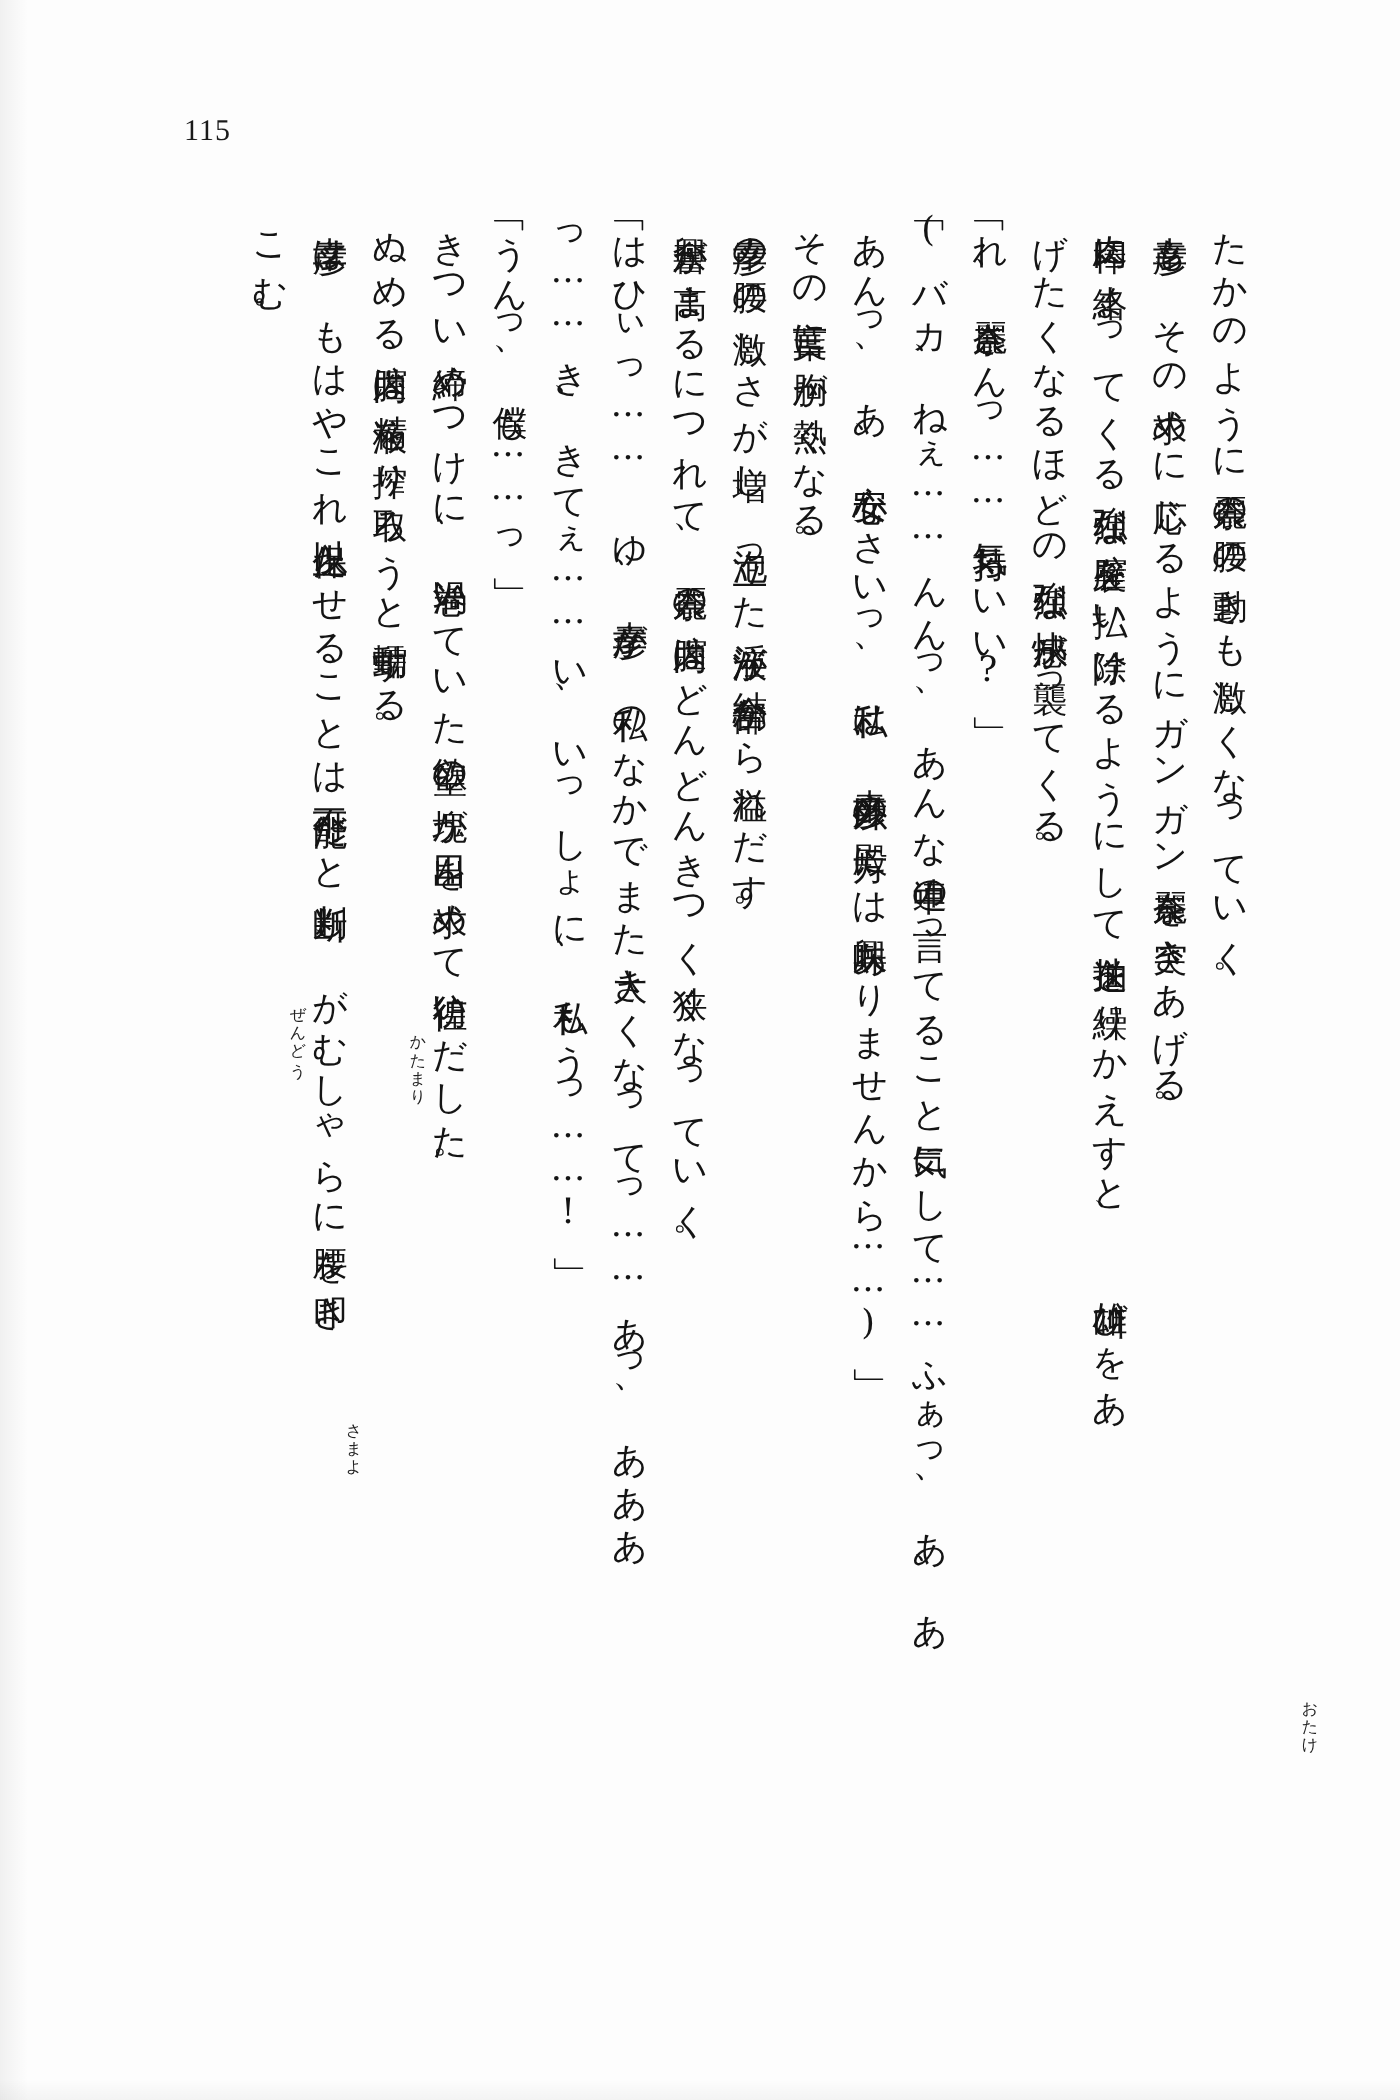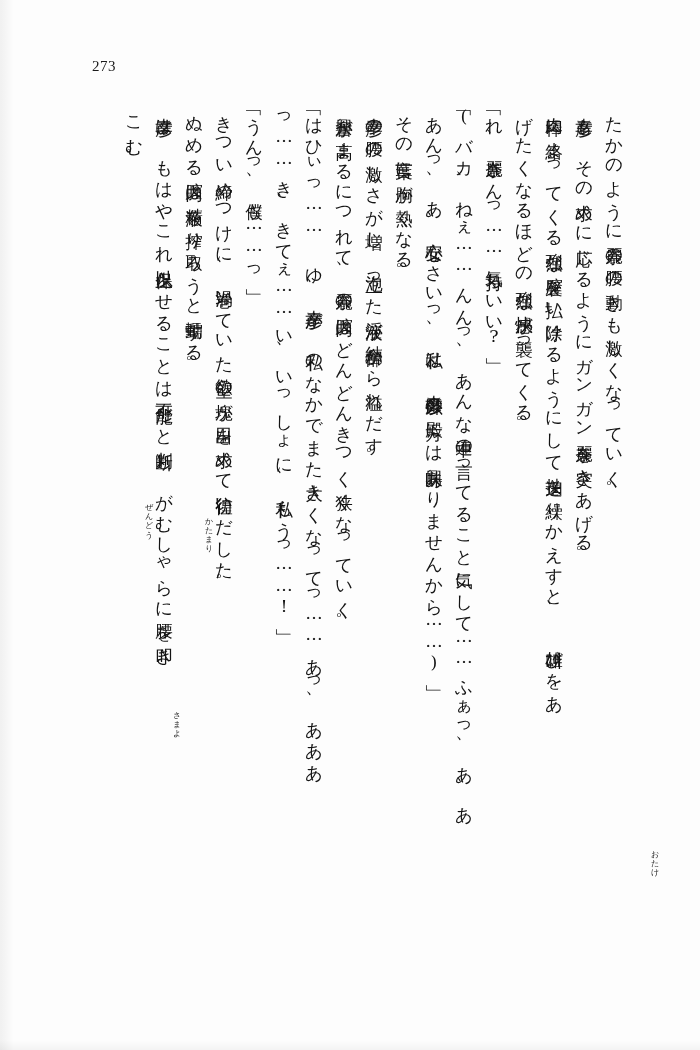--- a/index.html
+++ b/index.html
@@ -89,21 +89,21 @@
     height: 10px;
     background: linear-gradient(to top, rgba(0,0,0,0.04), rgba(0,0,0,0));
     pointer-events: none;
   }
 </style>
 </head>
 <body>
 
 <div id="page">
 
-  <div id="page-number">273</div>
+  <div id="page-number">115</div>
 
   <div id="body-text">
     <div class="col">たかのように麗奈の腰の動きも激しくなっていく。</div>
     <div class="col">幸彦も、その求めに応じるようにガンガン麗奈を突きあげる。</div>
     <div class="col">肉棒に絡まってくる強烈な膣襞を払い除けるようにして抽送を繰りかえすと、　雄叫びをあ</div>
     <div class="col">げたくなるほどの強烈な快感が襲ってくる。</div>
     <div class="col">「れ、麗奈さんっ……気持ちいい?」</div>
     <div class="col">「(バカ、ねぇ……んんっ、あんな連中の言ってること気にして……ふぁっ、あ、あ</div>
     <div class="col">あんっ、あ、安心なさいっ、私は、幸彦以外の殿方には興味ありませんから……)」</div>
     <div class="col">その言葉に胸が熱くなる。</div>

